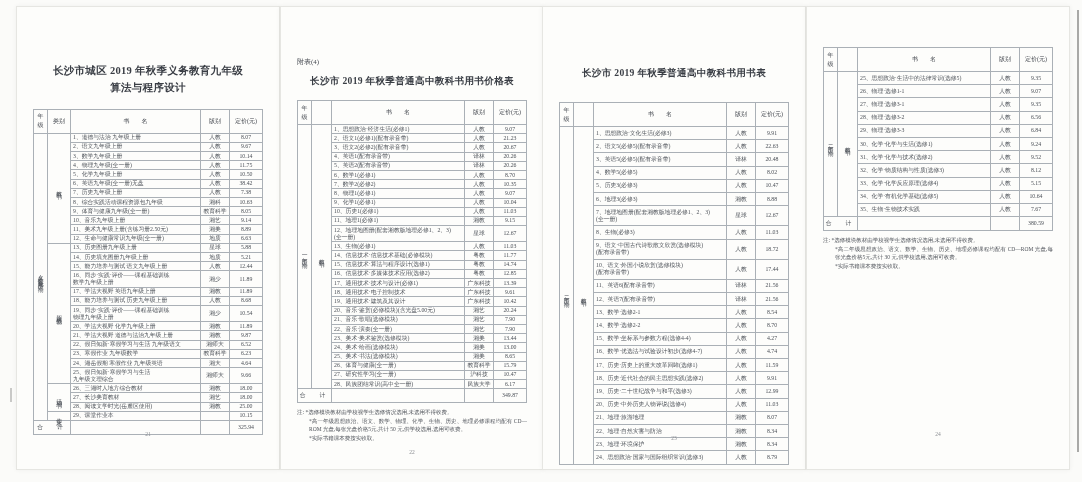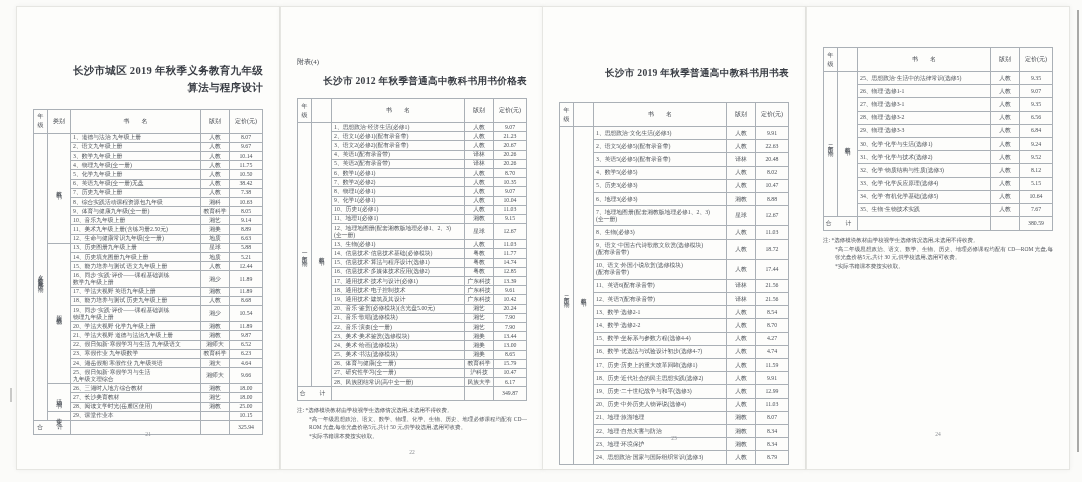--- a/index.html
+++ b/index.html
@@ -12,21 +12,21 @@
   .smudge{position:absolute;left:10px;top:388px;width:2px;height:14px;background:#c9c9c7;}
   .page{
     position:absolute;top:6px;height:464px;width:264px;
     background:#fdfdfb;border:1px solid #e6e6e2;
     box-shadow:0 0 5px rgba(0,0,0,0.05);
     box-sizing:border-box;padding:0 16px;
     color:#4c5158;
   }
   #page-0{left:16px;} #page-1{left:280px;} #page-2{left:542px;} #page-3{left:806px;}
   .pretitle{font-size:7px;color:#4a4e55;margin-top:50px;}
-  .title{text-align:right;font-weight:bold;color:#3a3e45;letter-spacing:0.3px;margin:0;}
+  .title{text-align:center;font-weight:bold;color:#3a3e45;letter-spacing:0.3px;margin:12px;}
   .title-two{font-size:10.5px;line-height:1.6;margin-top:56px;}
   #page-1 .title{font-size:9.6px;margin-top:8px;}
   #page-2 .title{font-size:9.6px;margin-top:60px;}
   .title span{display:block;}
   table{width:100%;border-collapse:collapse;table-layout:fixed;font-size:5.8px;color:#4c5158;}
   #page-0 table{margin-top:12px;}
   #page-1 table{margin-top:10px;}
   #page-2 table{margin-top:22px;}
   #page-3 table{margin-top:40px;}
   td,th{border:1px solid #aab0b6;font-weight:normal;vertical-align:middle;}
@@ -235,21 +235,21 @@
           <td class="price">325.94</td>
         </tr>
       </tbody>
   </table>
   <div class="notes"></div>
   <div class="pagenum">21</div>
 </section>
 
 <section class="page dense" id="page-1">
   <div class="pretitle">附表(4)</div>
-  <h1 class="title">长沙市 2012 年秋季普通高中教科书用书价格表</h1>
+  <h1 class="title">长沙市 2019 年秋季普通高中教科书用书价格表</h1>
   <table>
     <colgroup>
         <col class="c-grade">
         <col class="c-cat">
         <col>
         <col class="c-pub">
         <col class="c-price">
       </colgroup>
     <thead>
       <tr>

